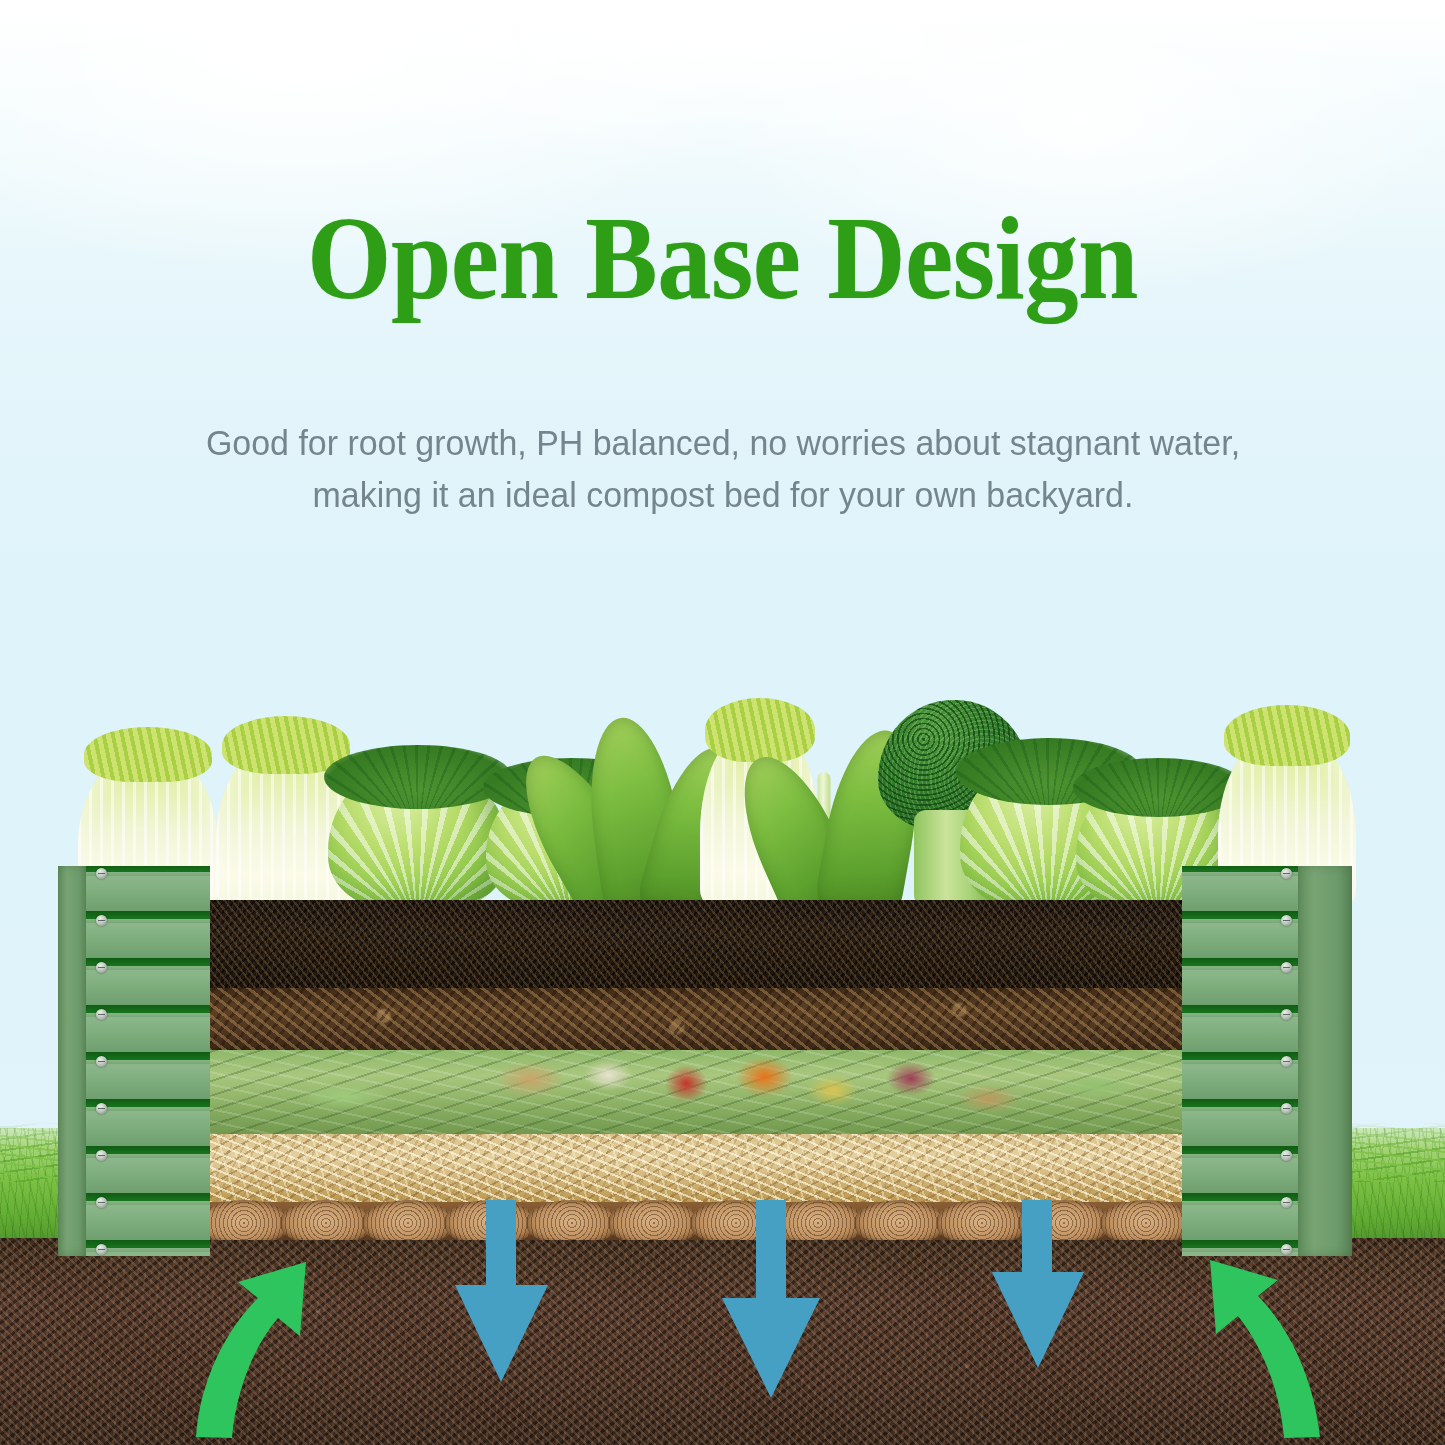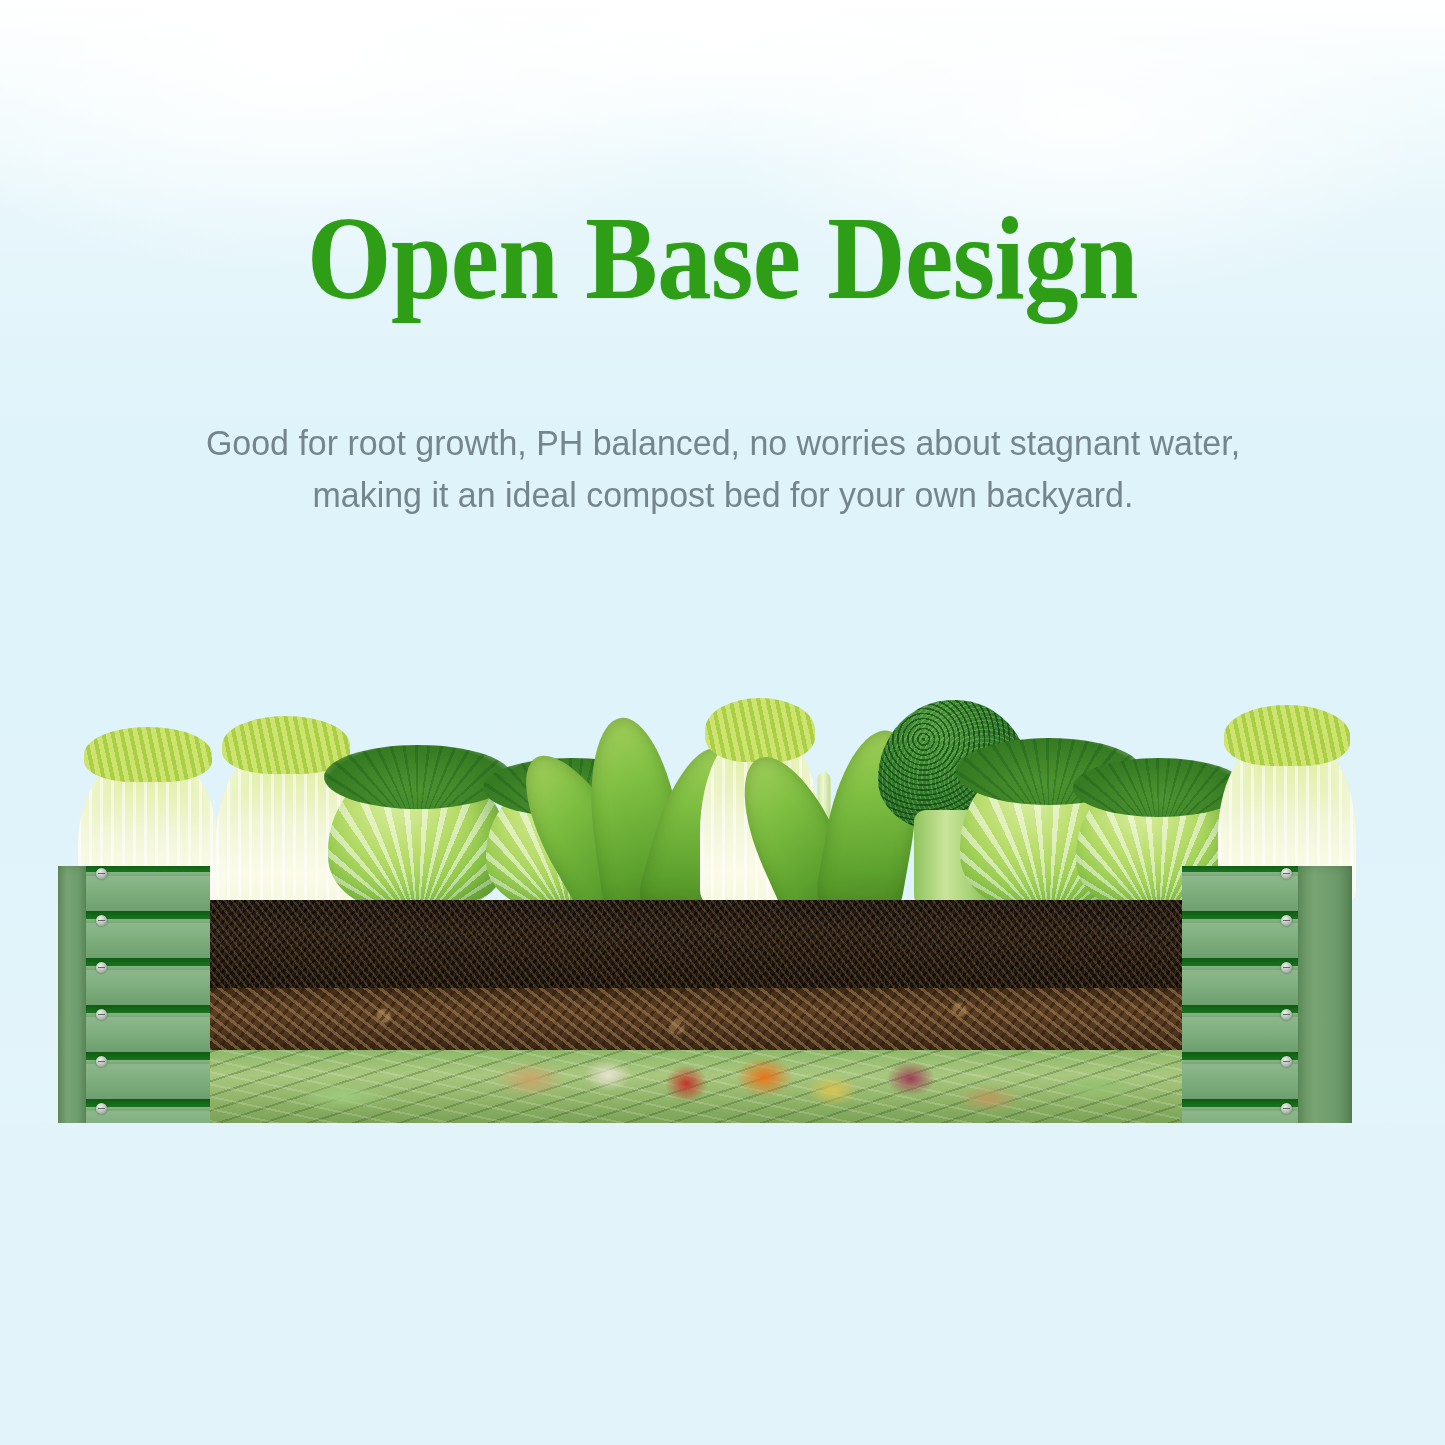--- a/index.html
+++ b/index.html
@@ -1,21 +1,21 @@
 <!DOCTYPE html>
 <html><head>
 <meta charset="utf-8">
 <style>
   html,body{margin:0;padding:0;}
   body{
     width:1445px;height:1445px;overflow:hidden;
     font-family:"Liberation Sans",sans-serif;
     background:#e2f4fa;
   }
-  #stage{position:relative;width:1445px;height:1123px;overflow:hidden;}
+  #stage{position:relative;width:1445px;height:1445px;overflow:hidden;}
 
   
   .sky{
     position:absolute;inset:0;
     background:
       radial-gradient(ellipse 620px 300px at 300px 60px, rgba(255,255,255,.98) 0%, rgba(255,255,255,0) 72%),
       radial-gradient(ellipse 520px 260px at 1080px 120px, rgba(255,255,255,.9) 0%, rgba(255,255,255,0) 70%),
       linear-gradient(180deg,#ffffff 0%, #f2fbfd 9%, #e6f6fb 20%, #dff3fa 40%, #e0f3fa 70%, #e3f5fb 100%);
   }
 

